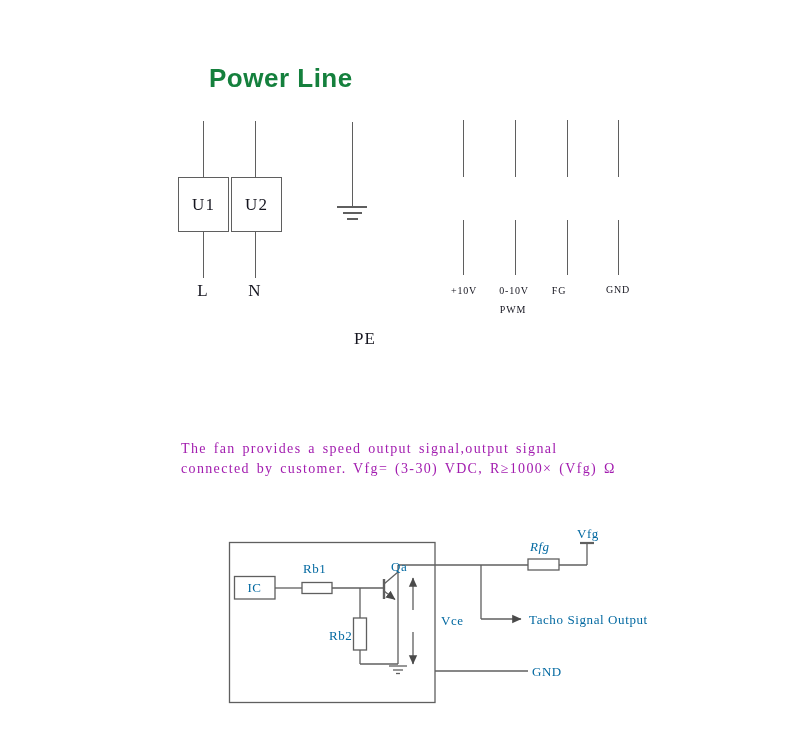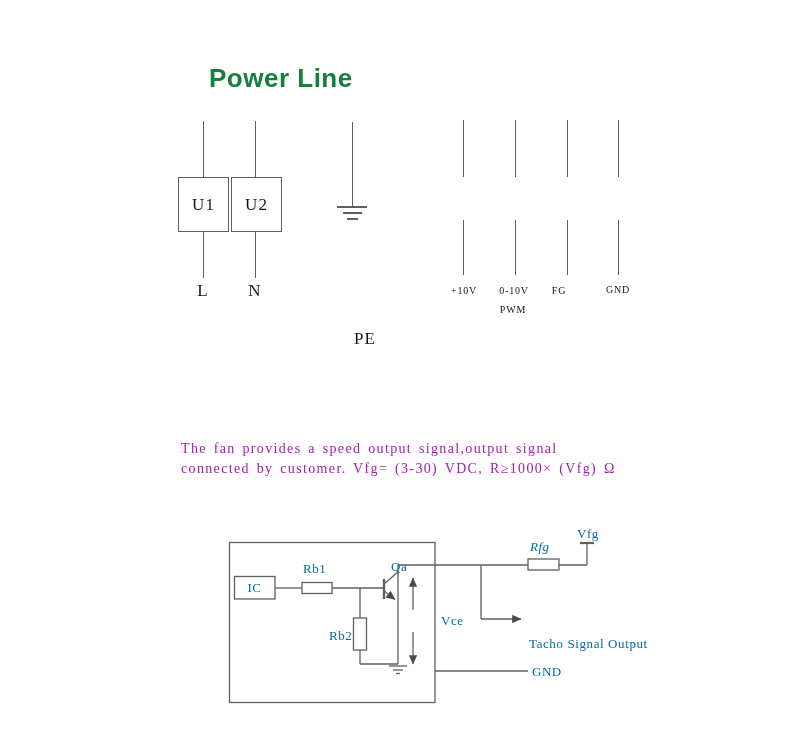--- a/index.html
+++ b/index.html
@@ -130,16 +130,16 @@
     </g>
   </svg>
 
   <div class="clabel" style="left:234px;top:576px;width:41px;height:23px;display:flex;align-items:center;justify-content:center;">IC</div>
   <div class="clabel" style="left:303px;top:561px;width:30px;text-align:left;">Rb1</div>
   <div class="clabel" style="left:367px;top:559px;margin-left:24px;">Qa</div>
   <div class="clabel" style="left:329px;top:628px;">Rb2</div>
   <div class="clabel" style="left:401px;top:613px;margin-left:40px;">Vce</div>
   <div class="clabel" style="left:530px;top:539px;font-style:italic;">Rfg</div>
   <div class="clabel" style="left:577px;top:526px;">Vfg</div>
-  <div class="clabel" style="left:529px;top:636px;letter-spacing:.6px;font-family:Liberation Serif, serif;">Tacho Signal Output</div>
+  <div class="clabel" style="left:529px;top:612px;letter-spacing:.6px;font-family:Liberation Serif, serif;">Tacho Signal Output</div>
   <div class="clabel" style="left:532px;top:664px;">GND</div>
 
 </div>
 
 </body></html>

